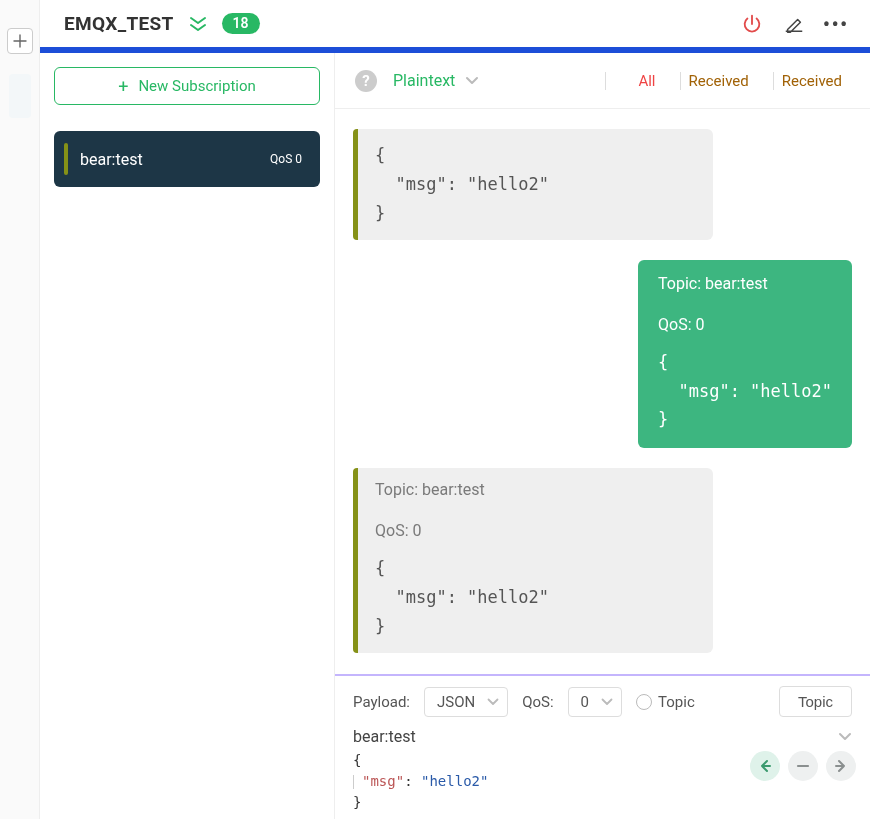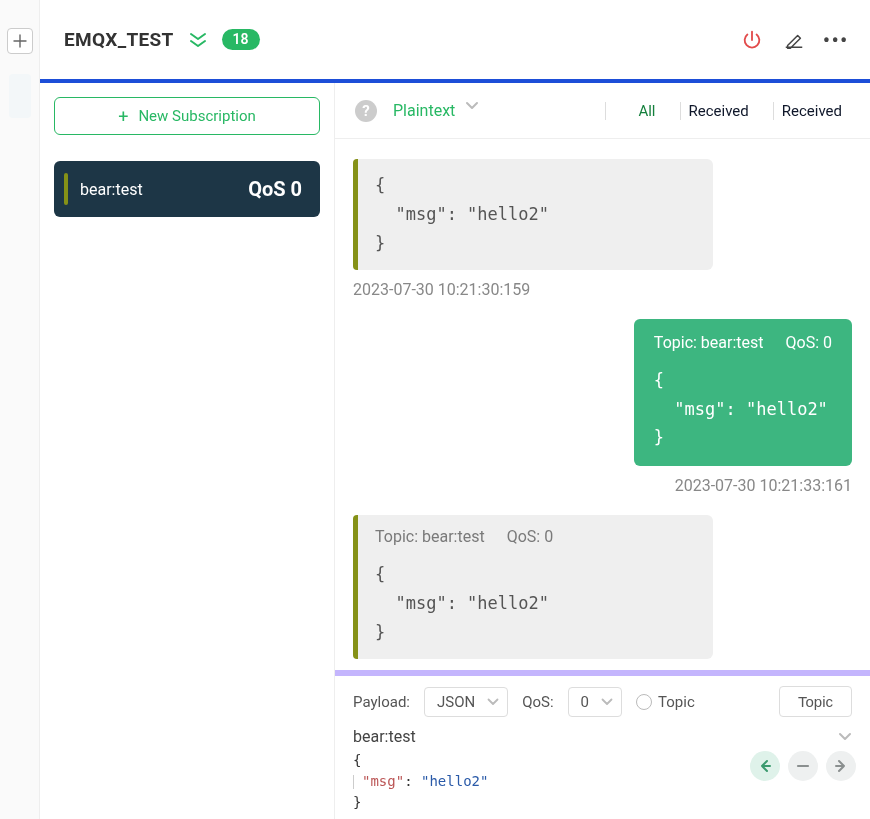--- a/index.html
+++ b/index.html
@@ -9,67 +9,67 @@
 
     
     .rail { width:40px; background:#fafafa; border-right:1px solid #eee; padding-top:28px; display:flex; flex-direction:column; align-items:center; }
     .rail-add { width:26px; height:26px; border:1px solid #ccc; border-radius:4px; display:flex; align-items:center; justify-content:center; font-size:18px; color:#666; font-weight:300; background:#fff; }
     .rail-tab { width:22px; height:44px; background:#f3f7f9; border-radius:4px; margin-top:20px; }
 
     
     .main { flex:1; display:flex; flex-direction:column; min-width:0; }
 
     
-    .header { height:83px; display:flex; align-items:center; padding:0 20px 0 24px; border-bottom:4px solid #1d4ed8; }
+    .header { height:53px; display:flex; align-items:center; padding:0 20px 0 24px; border-bottom:6px solid #1d4ed8; }
     .conn-name { font-weight:700; font-size:19px; letter-spacing:.3px; }
     .chev-down { margin-left:14px; color:#28b864; display:flex; align-items:center; }
     .badge { margin-left:14px; background:#28b864; color:#fff; border-radius:14px; padding:2px 11px; font-size:14px; font-weight:600; line-height:1.25; }
     .header-spacer { flex:1; }
     .hdr-icon { width:28px; height:28px; margin-left:14px; display:flex; align-items:center; justify-content:center; color:#444; }
     .power { color:#e24b4b; }
     .dots { letter-spacing:2px; font-weight:900; font-size:18px; color:#444; }
 
     
     .body { flex:1; display:flex; min-height:0; }
 
     .sidebar { width:295px; padding:14px; border-right:1px solid #eee; }
     .sub-btn { width:100%; height:38px; border:1px solid #28b864; border-radius:6px; background:#fff; color:#28b864; font-size:15px; display:flex; align-items:center; justify-content:center; gap:10px; }
     .sub-plus { font-size:18px; font-weight:400; }
 
     .sub-card { margin-top:26px; background:#1d3646; color:#fff; border-radius:6px; height:56px; display:flex; align-items:center; padding:0 18px 0 0; position:relative; }
     .sub-stripe { position:absolute; left:10px; top:12px; bottom:12px; width:4px; background:#859117; border-radius:2px; }
     .sub-topic { margin-left:26px; font-size:16px; }
-    .sub-qos { margin-left:auto; font-size:20px;font-weight:bold; }
+    .sub-qos { margin-left:auto; font-size:12px; }
 
     
     .content { flex:1; display:flex; flex-direction:column; min-width:0; }
 
     .msgbar { height:56px; border-bottom:1px solid #eee; display:flex; align-items:center; padding:0 20px; gap:16px; }
     .q-badge { width:22px; height:22px; border-radius:50%; background:#ccc; color:#fff; font-size:15px; font-weight:700; display:flex; align-items:center; justify-content:center; }
-    .fmt-label { color:#28b864; font-size:16px; display:flex; gap:10px; }
+    .fmt-label { color:#28b864; font-size:16px; display:flex; align-items:center; gap:10px; }
     .fmt-label svg { color:#bbb; }
     .msgbar-spacer { flex:1; }
-    .flt { font-size:15px; color:#0f172a; padding:0 8px; border-left:1px solid #ddd; }
+    .flt { font-size:15px; color:#a16207; padding:0 8px; border-left:1px solid #ddd; }
     .flt:first-of-type { border-left:none; }
-    .flt.active { color:#15803d;padding-left:32px; }
+    .flt.active { color:#ef4444;padding-left:32px; }
 
     .stream { flex:1; overflow:auto; padding:20px 18px 10px; }
 
     .msg-row { display:flex; flex-direction:column; margin-bottom:20px; }
     .msg-row.sent { align-items:flex-end; }
     .bubble { background:#efefef; border-radius:6px; padding:12px 18px 12px 22px; max-width:360px; position:relative; }
     .bubble .stripe { position:absolute; left:0; top:0; bottom:0; width:5px; background:#859117; border-radius:4px 0 0 4px; }
     .bubble.pub { background:#3db680; color:#fff; border-radius:6px; padding:14px 20px; }
-    .meta-line { display:flex; gap:22px; font-size:16px; margin-bottom:14px; }
+    .meta-line { display:flex; gap:22px; font-size:16px; margin-bottom:14px;flex-direction:column; }
     .bubble:not(.pub) .meta-line { color:#7a7a7a; }
     .code { font-family:ui-monospace,Menlo,Consolas,monospace; font-size:17px; white-space:pre; line-height:1.7; }
     .bubble:not(.pub) .code { color:#555; }
     .ts { color:#888; font-size:16px; margin-top:10px; }
 
-    .editor { border-top:6px solid #c4b5fd; padding:10px 18px 6px; position:relative;margin-top:8px; }
+    .editor { border-top:2px solid #c4b5fd; padding:10px 18px 6px; position:relative;margin-top:8px; }
     .erow { display:flex; align-items:center; gap:14px; font-size:15px; color:#555; flex-wrap:wrap; }
     .sel { border:1px solid #ddd; border-radius:4px; padding:5px 32px 5px 12px; position:relative; color:#555; }
     .sel svg { position:absolute; right:8px; top:50%; transform:translateY(-50%); color:#bbb; }
     .radio { width:16px; height:16px; border-radius:50%; border:1.5px solid #bbb; display:inline-block; margin-right:6px; vertical-align:-3px; }
     .meta-btn { border:1px solid #ddd; border-radius:4px; padding:6px 18px; background:#fff; color:#555; font-size:15px; }
     .topic-row { display:flex; align-items:center; margin-top:10px; font-size:16px; color:#444; }
     .topic-row svg { margin-left:auto; color:#bbb; }
     .pay-editor { margin-top:4px; font-family:ui-monospace,Menlo,Consolas,monospace; font-size:14px; line-height:1.5; color:#333; }
     .pay-editor .k { color:#b55; }
     .pay-editor .v { color:#2a5aa8; }
@@ -147,34 +147,32 @@
 
         <div class="stream">
 
           <div class="msg-row">
             <div class="bubble">
               <div class="stripe"></div>
               <div class="code">{
   "msg": "hello2"
 }</div>
             </div>
-            <div class="ts">2023-07-30 10:21:30:159</div>
           </div>
 
           <div class="msg-row sent">
             <div class="bubble pub">
               <div class="meta-line">
                 <span>Topic: bear:test</span>
                 <span>QoS: 0</span>
               </div>
               <div class="code">{
   "msg": "hello2"
 }</div>
             </div>
-            <div class="ts">2023-07-30 10:21:33:161</div>
           </div>
 
           <div class="msg-row">
             <div class="bubble">
               <div class="stripe"></div>
               <div class="meta-line">
                 <span>Topic: bear:test</span>
                 <span>QoS: 0</span>
               </div>
               <div class="code">{

